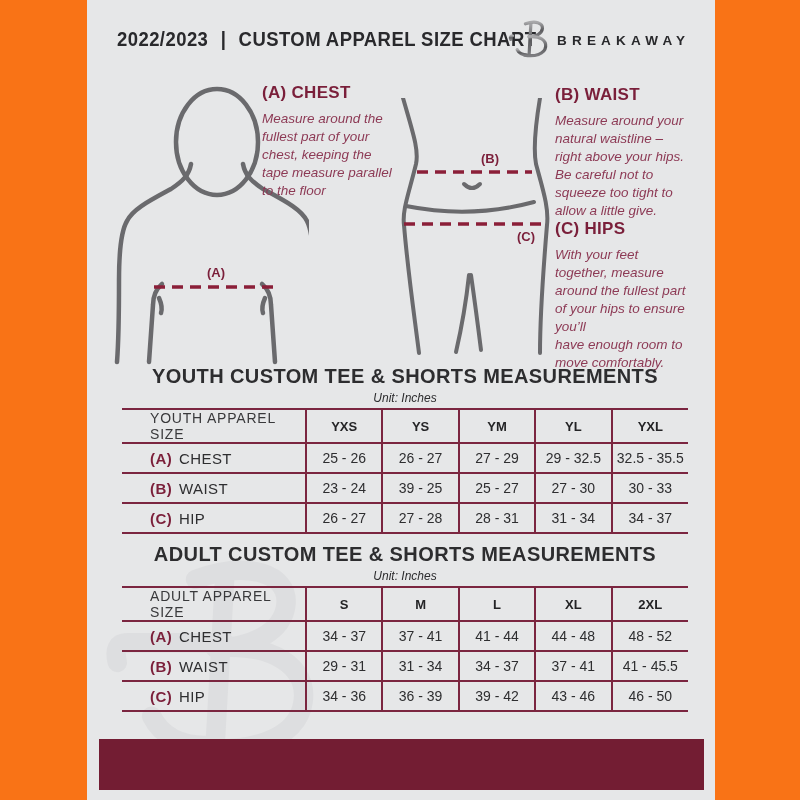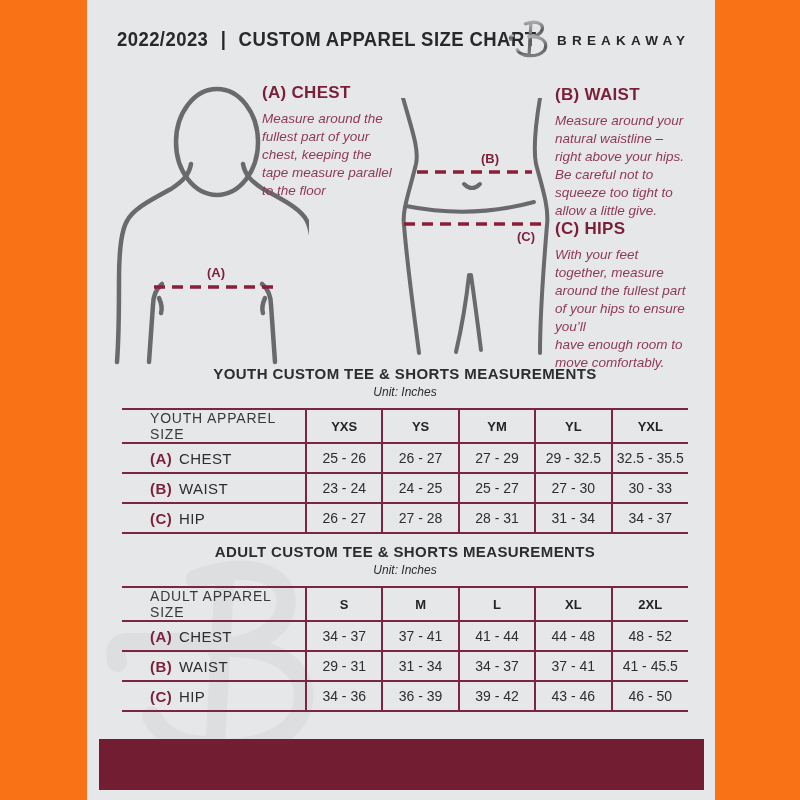--- a/index.html
+++ b/index.html
@@ -17,21 +17,21 @@
 
   
   .diag{position:absolute;}
   .sect{position:absolute;}
   .sect h3{margin:0 0 7px 0;font-size:17px;font-weight:bold;color:#7a1f3a;letter-spacing:.3px;}
   .sect p{margin:0;font-size:13.5px;line-height:18px;font-style:italic;color:#8d3a55;
           white-space:pre-line;}
 
   
   .tblhead{position:absolute;left:35px;width:566px;text-align:center;color:#2d2d2f;}
-  .tblhead .t{font-size:15px;font-weight:bold;letter-spacing:.4px;}
+  .tblhead .t{font-size:20px;font-weight:bold;letter-spacing:.4px;}
   .tblhead .u{font-size:12px;font-style:italic;margin-top:3px;}
   .size-table{position:absolute;left:35px;width:566px;border-collapse:collapse;table-layout:fixed;}
   .size-table thead tr{height:33px;}
   .size-table tbody tr{height:30px;}
   .size-table tr{border-top:2px solid #7b2640;}
   .size-table tbody tr:last-child{border-bottom:2px solid #7b2640;}
   .size-table th,.size-table td{border-left:2px solid #7b2640;text-align:center;padding:0;}
   .size-table th:first-child,.size-table td:first-child{border-left:none;text-align:left;padding-left:28px;}
   .size-table thead th{font-weight:bold;font-size:13px;color:#242426;}
   .size-table thead th:first-child{font-weight:normal;font-size:14px;letter-spacing:.8px;color:#39393b;margin-top:44px;}
@@ -164,21 +164,21 @@
             <td><span class="prefix">(A)</span><span>CHEST</span></td>
             <td>25 - 26</td>
             <td>26 - 27</td>
             <td>27 - 29</td>
             <td>29 - 32.5</td>
             <td>32.5 - 35.5</td>
           </tr>
           <tr>
             <td><span class="prefix">(B)</span><span>WAIST</span></td>
             <td>23 - 24</td>
-            <td>24 - 25</td>
+            <td>39 - 25</td>
             <td>25 - 27</td>
             <td>27 - 30</td>
             <td>30 - 33</td>
           </tr>
           <tr>
             <td><span class="prefix">(C)</span><span>HIP</span></td>
             <td>26 - 27</td>
             <td>27 - 28</td>
             <td>28 - 31</td>
             <td>31 - 34</td>

